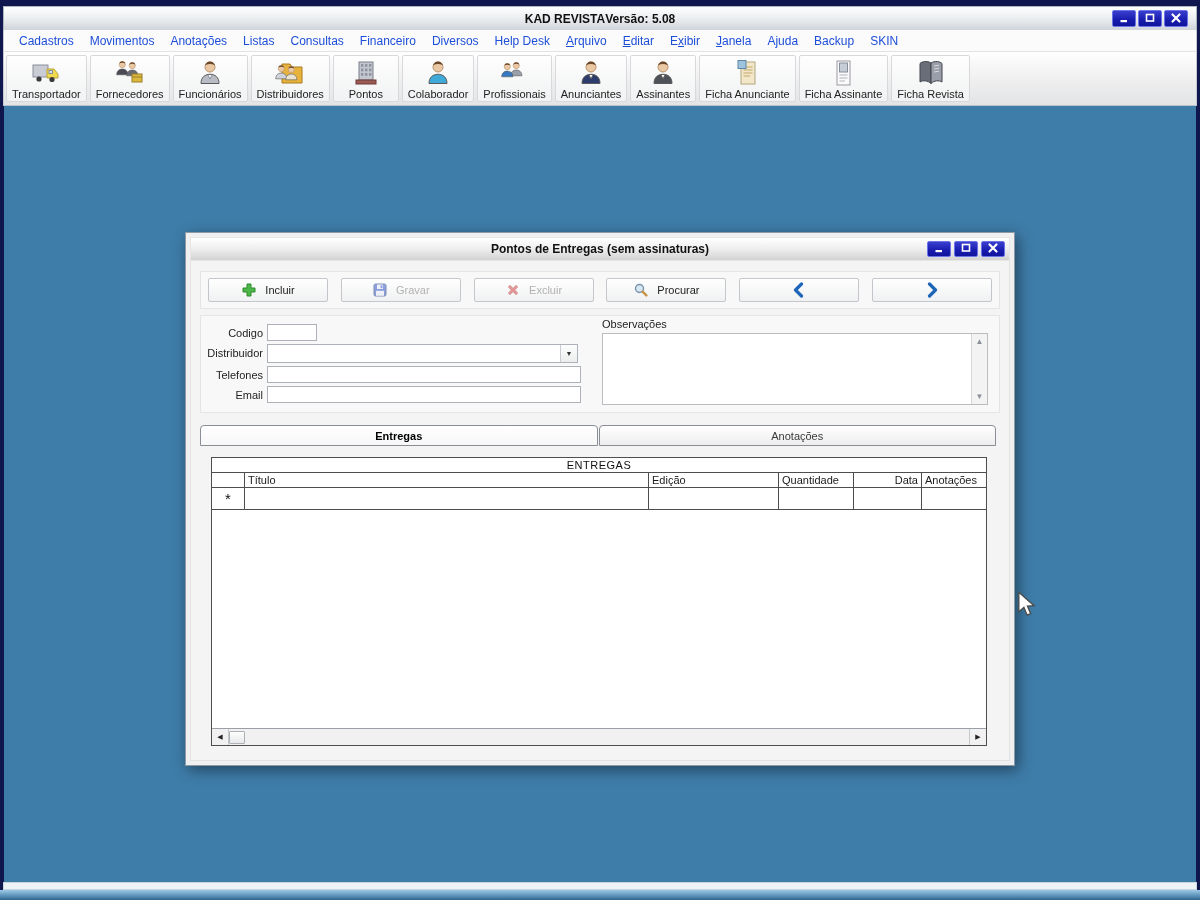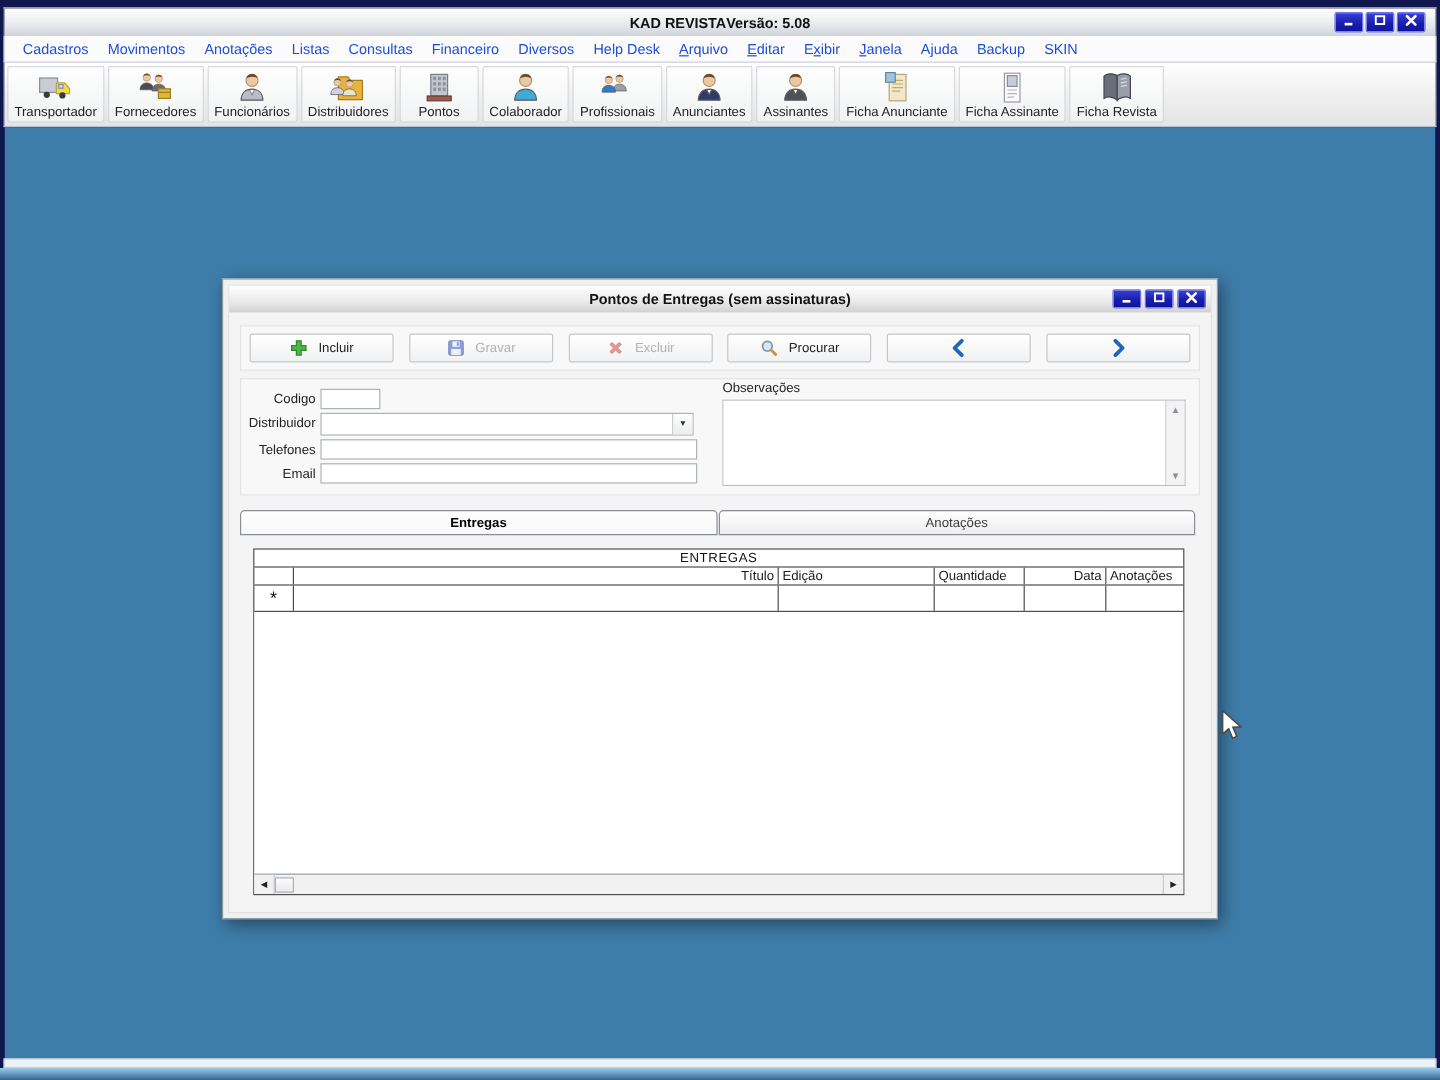--- a/index.html
+++ b/index.html
@@ -416,21 +416,21 @@
 
         <div class="tabsrow">
           <div class="tab active" id="tab0">Entregas</div>
           <div class="tab" id="tab1">Anotações</div>
         </div>
 
         <div class="grid">
           <div class="grid-title">ENTREGAS</div>
           <div class="grid-row grid-header">
               <div class="gcell" style="width: 33px;"></div>
-              <div class="gcell" style="width: 404px; text-align: right;">Título</div>
+              <div class="gcell" style="width: 404px; text-align: left;">Título</div>
               <div class="gcell" style="width: 130px; text-align: left;">Edição</div>
               <div class="gcell" style="width: 75px; ">Quantidade</div>
               <div class="gcell" style="width: 68px; text-align: right;">Data</div>
               <div class="gcell" style="width: 64px; text-align: left;">Anotações</div>
             </div>
           <div class="grid-row grid-newrow">
               <div class="gcell gind" style="width: 33px;">*</div>
               <div class="gcell" style="width: 404px;"></div>
               <div class="gcell" style="width: 130px;"></div>
               <div class="gcell" style="width: 75px;"></div>

